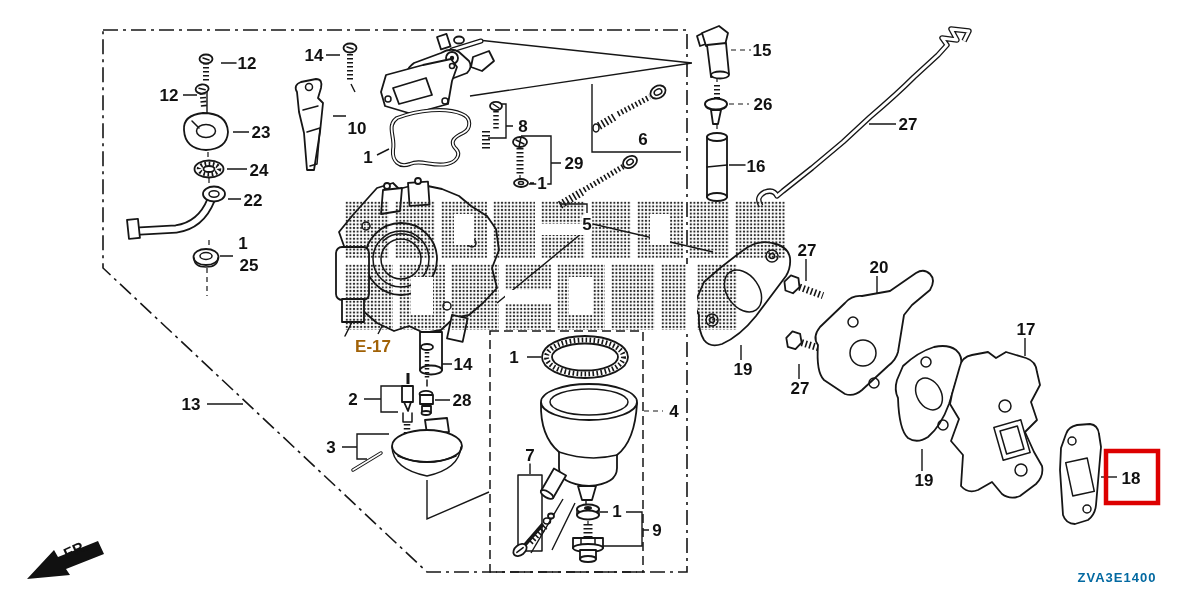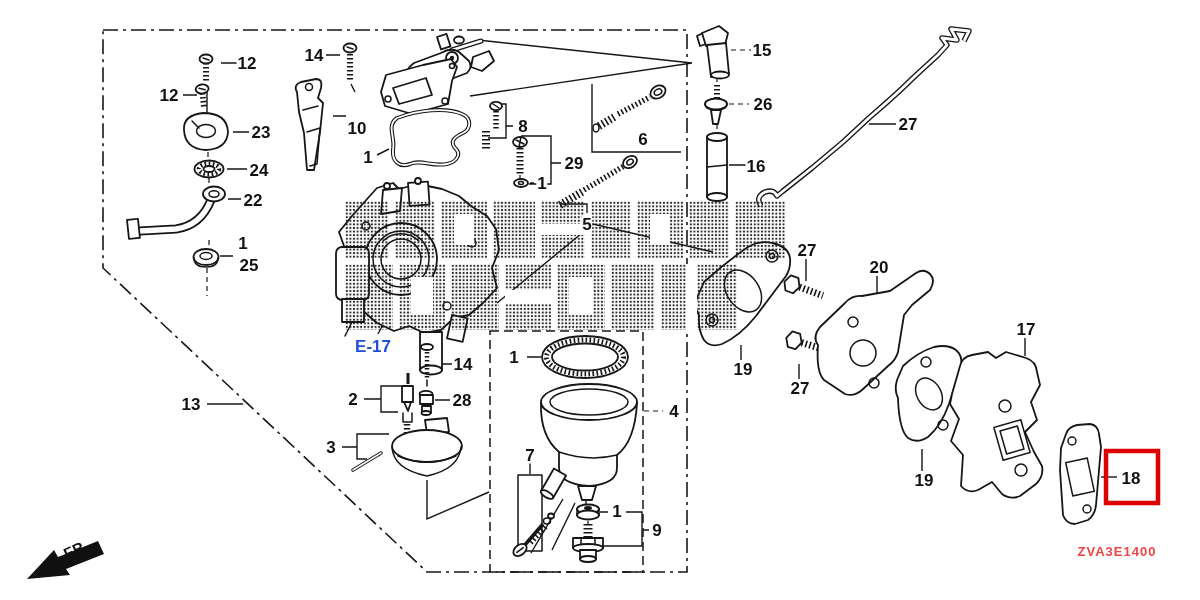--- a/index.html
+++ b/index.html
@@ -20,25 +20,25 @@
   .wb{position:absolute;height:100%;
       background-image:radial-gradient(circle,rgba(25,25,25,.92) 1.15px,transparent 1.45px);
       background-size:3.6px 3.6px;}
   .wrow{position:absolute;}
   .wh{position:absolute;background:#fff;}
   
   #labels{position:absolute;left:0;top:0;width:1008px;height:600px;z-index:4;}
   .lbl{position:absolute;transform:translate(-50%,-50%);font:700 17px "Liberation Sans",sans-serif;
        color:#111;background:#fff;padding:0 1px;line-height:1;white-space:nowrap;}
   #e17{position:absolute;left:373px;top:347px;transform:translate(-50%,-50%);
-       font:800 17px "Liberation Sans",sans-serif;color:#1d4ed8;background:#fff;z-index:4;}
+       font:800 17px "Liberation Sans",sans-serif;color:#a16207;background:#fff;z-index:4;}
   #fr{position:absolute;left:76px;top:549px;transform:translate(-50%,-50%) rotate(-24deg);
       font:800 15px "Liberation Sans",sans-serif;color:#111;z-index:4;letter-spacing:.5px;}
-  #code{position:absolute;left:1117px;top:551px;transform:translate(-50%,-50%);
-        font:600 13px "Liberation Sans",sans-serif;color:#ef4444;letter-spacing:1px;z-index:4;}
+  #code{position:absolute;left:1117px;top:577px;transform:translate(-50%,-50%);
+        font:600 13px "Liberation Sans",sans-serif;color:#0369a1;letter-spacing:1px;z-index:4;}
 </style>
 </head>
 <body>
 
 <div id="stage">
 
   <svg id="art" width="1200" height="600" viewBox="0 0 1200 600">
 
     <path class="dsh" d="M103,30 H687 V572 H427 L103,268 Z"></path>
     <path class="dsh2" d="M490,331 H643 V572 H490 Z"></path>

